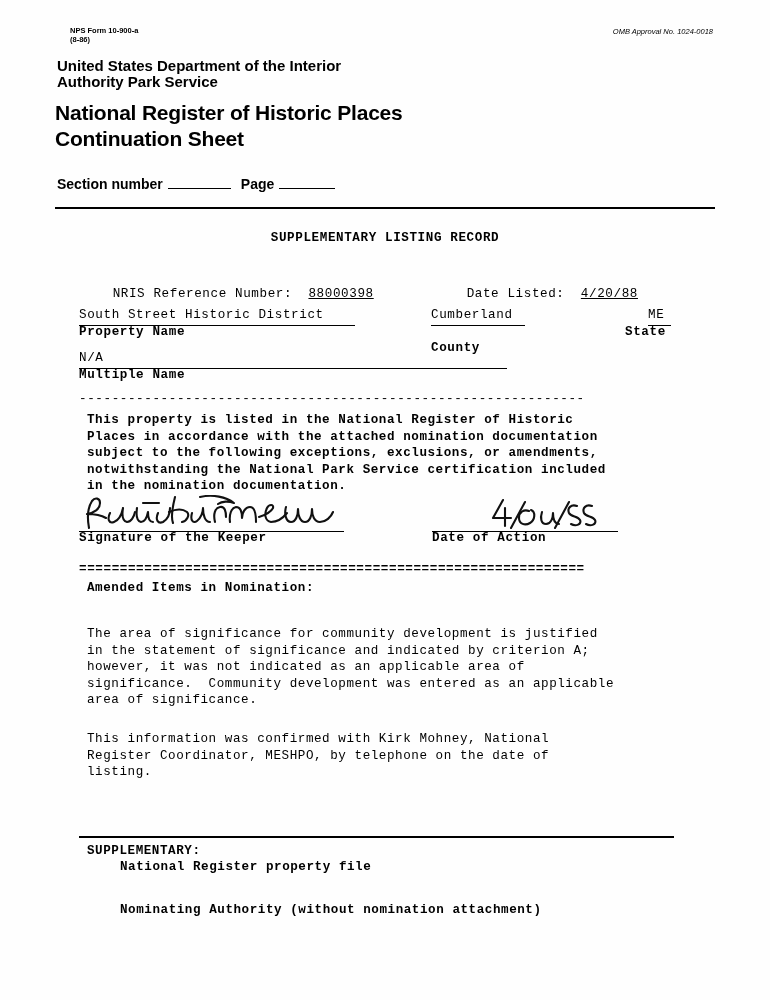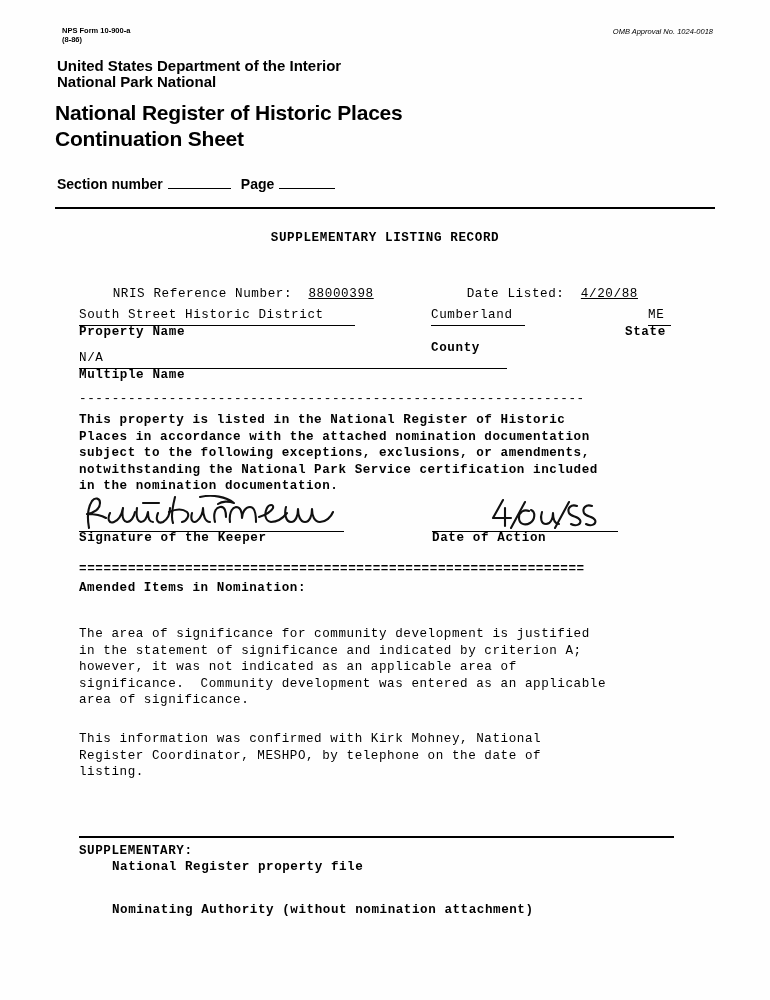--- a/index.html
+++ b/index.html
@@ -19,21 +19,21 @@
     position: absolute;
     left: 0; top: 0;
     width: 770px;
     height: 1000px;
     background: #fefefe;
   }
 
   
   .form-no {
     position: absolute;
-    left: 62px;
+    left: 70px;
     top: 26px;
     font-size: 7.5px;
     font-weight: bold;
     line-height: 9px;
     letter-spacing: 0px;
   }
   .omb {
     position: absolute;
     right: 57px;
     top: 27px;
@@ -134,20 +134,21 @@
   }
 
   .para {
     position: absolute;
     font-family: "Liberation Mono", "DejaVu Sans Mono", monospace;
     font-size: 12.6px;
     letter-spacing: 0.55px;
     line-height: 16.5px;
     white-space: pre;
     font-weight: bold;
+    margin-left: 8px;
   }
   .para-normal { font-weight: normal; }
 
   .sig-wrap {
     position: absolute;
     left: 79px;
     top: 495px;
     width: 270px;
     height: 36px;
   }
@@ -186,21 +187,21 @@
 
   <div class="form-no">
     <div>NPS Form 10-900-a</div>
     <div>(8-86)</div>
   </div>
 
   <div class="omb">OMB Approval No. 1024-0018</div>
 
   <div class="agency">
     <div>United States Department of the Interior</div>
-    <div>National Park National</div>
+    <div>Authority Park Service</div>
   </div>
 
   <div class="big-title">
     <div>National Register of Historic Places</div>
     <div>Continuation Sheet</div>
   </div>
 
   <div class="sectionline">
     <span>Section number</span><span class="rule rule-a"></span><span>Page</span><span class="rule rule-b"></span>
   </div>

